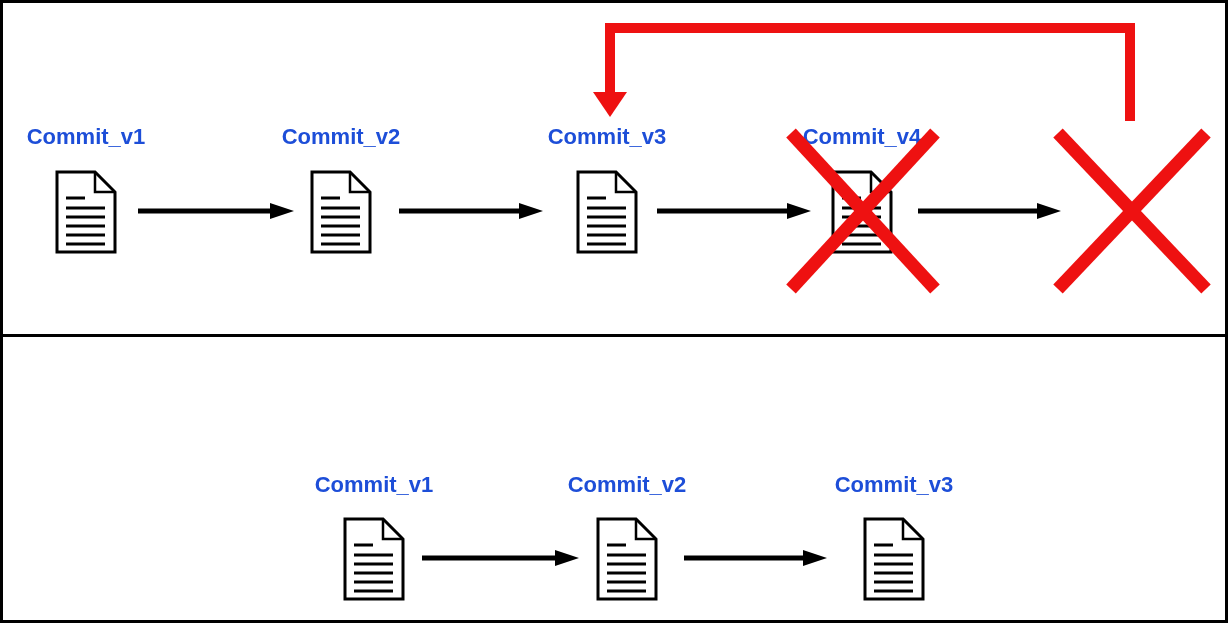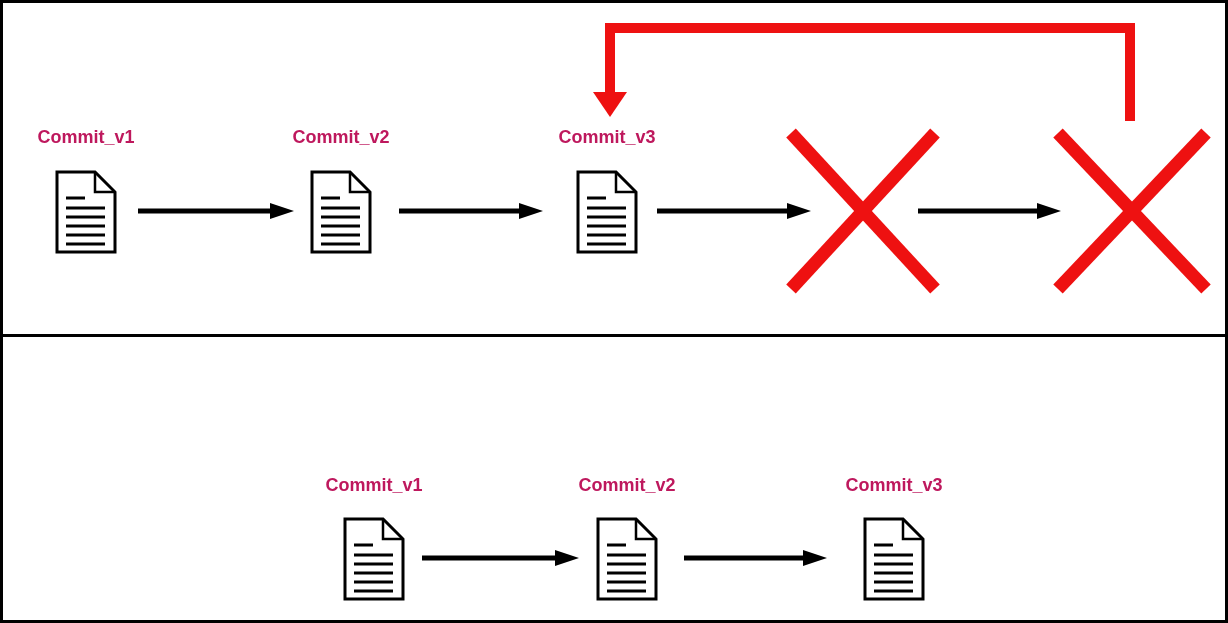--- a/index.html
+++ b/index.html
@@ -25,23 +25,23 @@
   .commit-node {
     position: absolute;
     width: 160px;
     display: flex;
     flex-direction: column;
     align-items: center;
   }
   .commit-label {
     height: 22px;
     line-height: 22px;
-    font-size: 18px;
+    font-size: 22px;
     font-weight: 600;
-    color: #be185d;
+    color: #1d4ed8;
     white-space: nowrap;
     text-align: center;
   }
   .doc-gap-top { margin-top: 22px; }
   .doc-gap-bottom { margin-top: 21px; }
   .abs { position: absolute; }
   svg { display: block; }
 </style>
 </head>
 <body>
@@ -85,20 +85,33 @@
         <path d="M40 2 V22 H60" fill="none" stroke="#000" stroke-width="2.5"></path>
         <line x1="11" y1="28" x2="30" y2="28" stroke="#000" stroke-width="3"></line>
         <line x1="11" y1="38" x2="50" y2="38" stroke="#000" stroke-width="3"></line>
         <line x1="11" y1="47" x2="50" y2="47" stroke="#000" stroke-width="3"></line>
         <line x1="11" y1="56" x2="50" y2="56" stroke="#000" stroke-width="3"></line>
         <line x1="11" y1="65" x2="50" y2="65" stroke="#000" stroke-width="3"></line>
         <line x1="11" y1="74" x2="50" y2="74" stroke="#000" stroke-width="3"></line>
       </svg>
     </div>
 
+    <div class="commit-node" style="left:779px; top:123px;">
+      <div class="commit-label">Commit_v4</div>
+      <svg class="doc-gap-top" width="62" height="84" viewBox="0 0 62 84">
+        <path d="M2 2 H40 L60 22 V82 H2 Z" fill="#fff" stroke="#000" stroke-width="3"></path>
+        <path d="M40 2 V22 H60" fill="none" stroke="#000" stroke-width="2.5"></path>
+        <line x1="11" y1="28" x2="30" y2="28" stroke="#000" stroke-width="3"></line>
+        <line x1="11" y1="38" x2="50" y2="38" stroke="#000" stroke-width="3"></line>
+        <line x1="11" y1="47" x2="50" y2="47" stroke="#000" stroke-width="3"></line>
+        <line x1="11" y1="56" x2="50" y2="56" stroke="#000" stroke-width="3"></line>
+        <line x1="11" y1="65" x2="50" y2="65" stroke="#000" stroke-width="3"></line>
+        <line x1="11" y1="74" x2="50" y2="74" stroke="#000" stroke-width="3"></line>
+      </svg>
+    </div>
 
 
     <svg class="abs" style="left:133px; top:196px;" width="160" height="24" viewBox="0 0 160 24">
       <line x1="2" y1="12" x2="136" y2="12" stroke="#000" stroke-width="5"></line>
       <polygon points="134,4 158,12 134,20" fill="#000"></polygon>
     </svg>
     <svg class="abs" style="left:394px; top:196px;" width="148" height="24" viewBox="0 0 148 24">
       <line x1="2" y1="12" x2="124" y2="12" stroke="#000" stroke-width="5"></line>
       <polygon points="122,4 146,12 122,20" fill="#000"></polygon>
     </svg>

